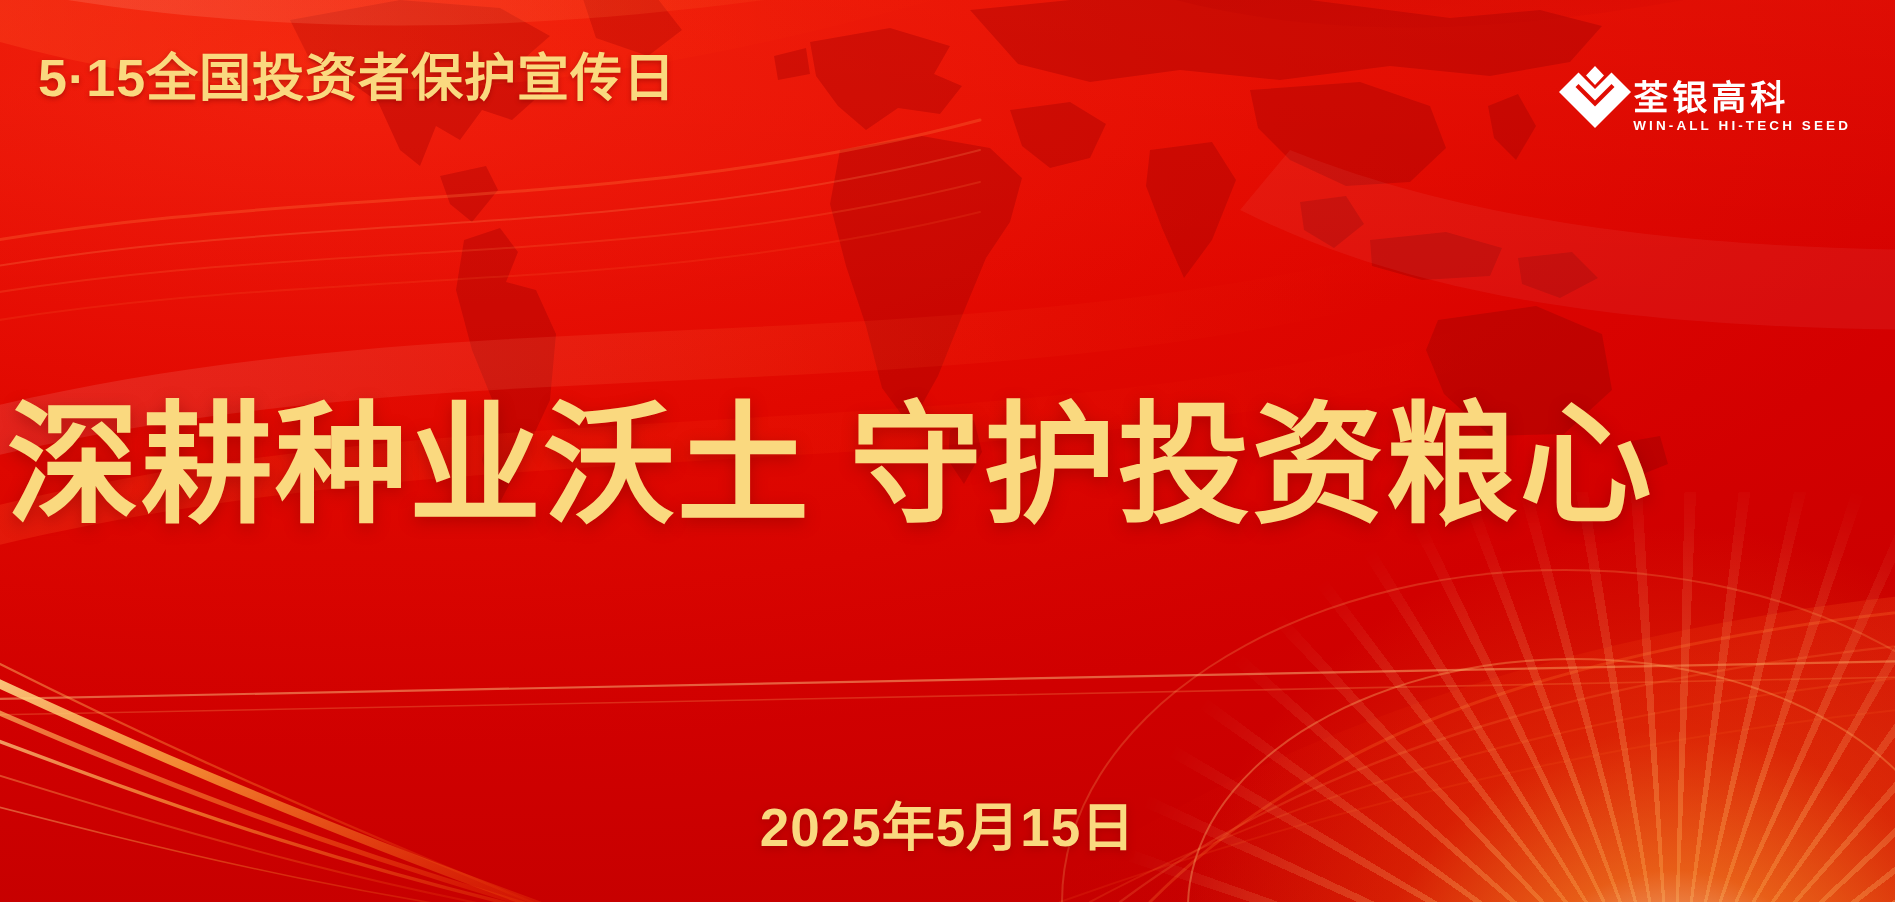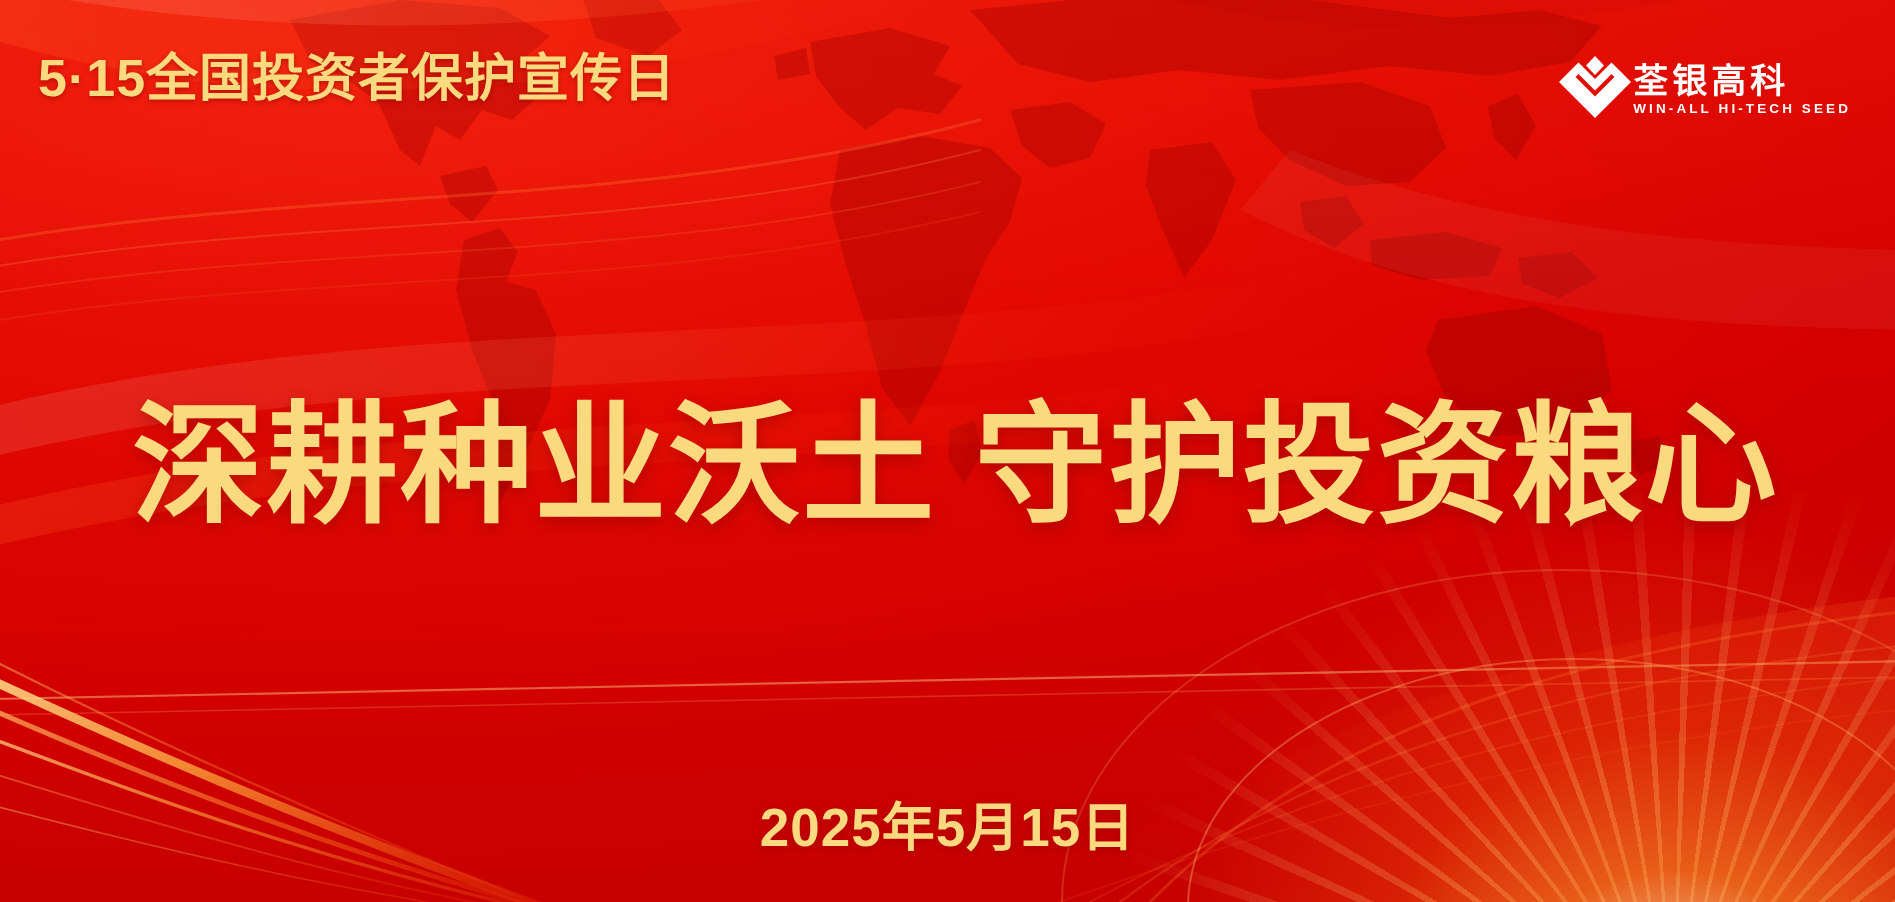--- a/index.html
+++ b/index.html
@@ -96,23 +96,23 @@
     line-height:1;
     color:#fad97f;
     white-space:nowrap;
     text-shadow:0 2px 5px rgba(120,0,0,.45);
     z-index:8;
   }
 
   
   .logo{
     position:absolute;
-    right:44px; top:56px;
+    right:44px; top:66px;
     display:flex;
-    align-items:center;
+    align-items:flex-end;
     gap:2px;
     z-index:8;
   }
   .logo-mark{width:72px; height:66px; flex:0 0 auto;}
   .logo-mark svg{width:100%;height:100%;display:block;}
   .logo-text{display:flex;flex-direction:column;gap:4px;}
   .logo-cn{
     font-size:35px;
     font-weight:700;
     color:#ffffff;
@@ -127,23 +127,23 @@
     letter-spacing:3.1px;
     line-height:1;
     white-space:nowrap;
     transform:scaleY(.92);
     transform-origin:left center;
   }
 
   
   .headline{
     position:absolute;
-    left:16px; right:0;
+    left:7px; right:0;
     top:392px;
-    text-align:center;
+    text-align:left;
     z-index:8;
   }
   .headline-text{
     display:inline-block;
     font-size:132px;
     font-weight:700;
     line-height:1.12;
     letter-spacing:2px;
     color:#fad97f;
     white-space:nowrap;

